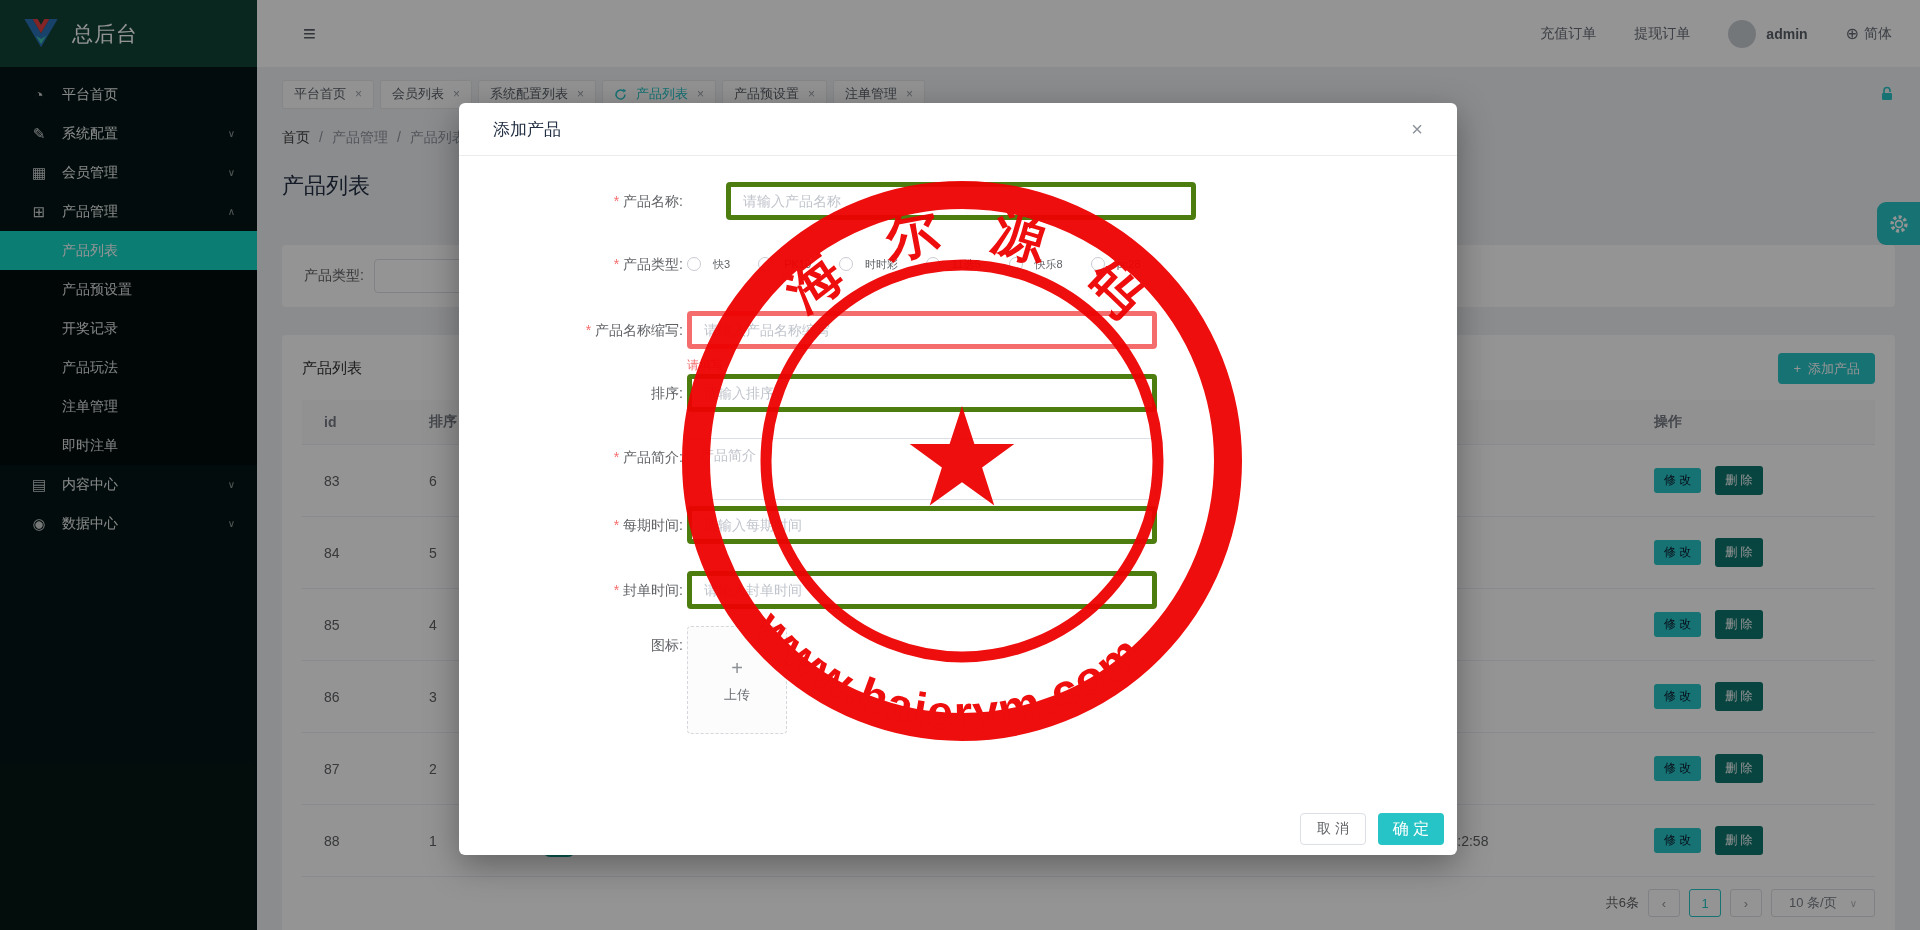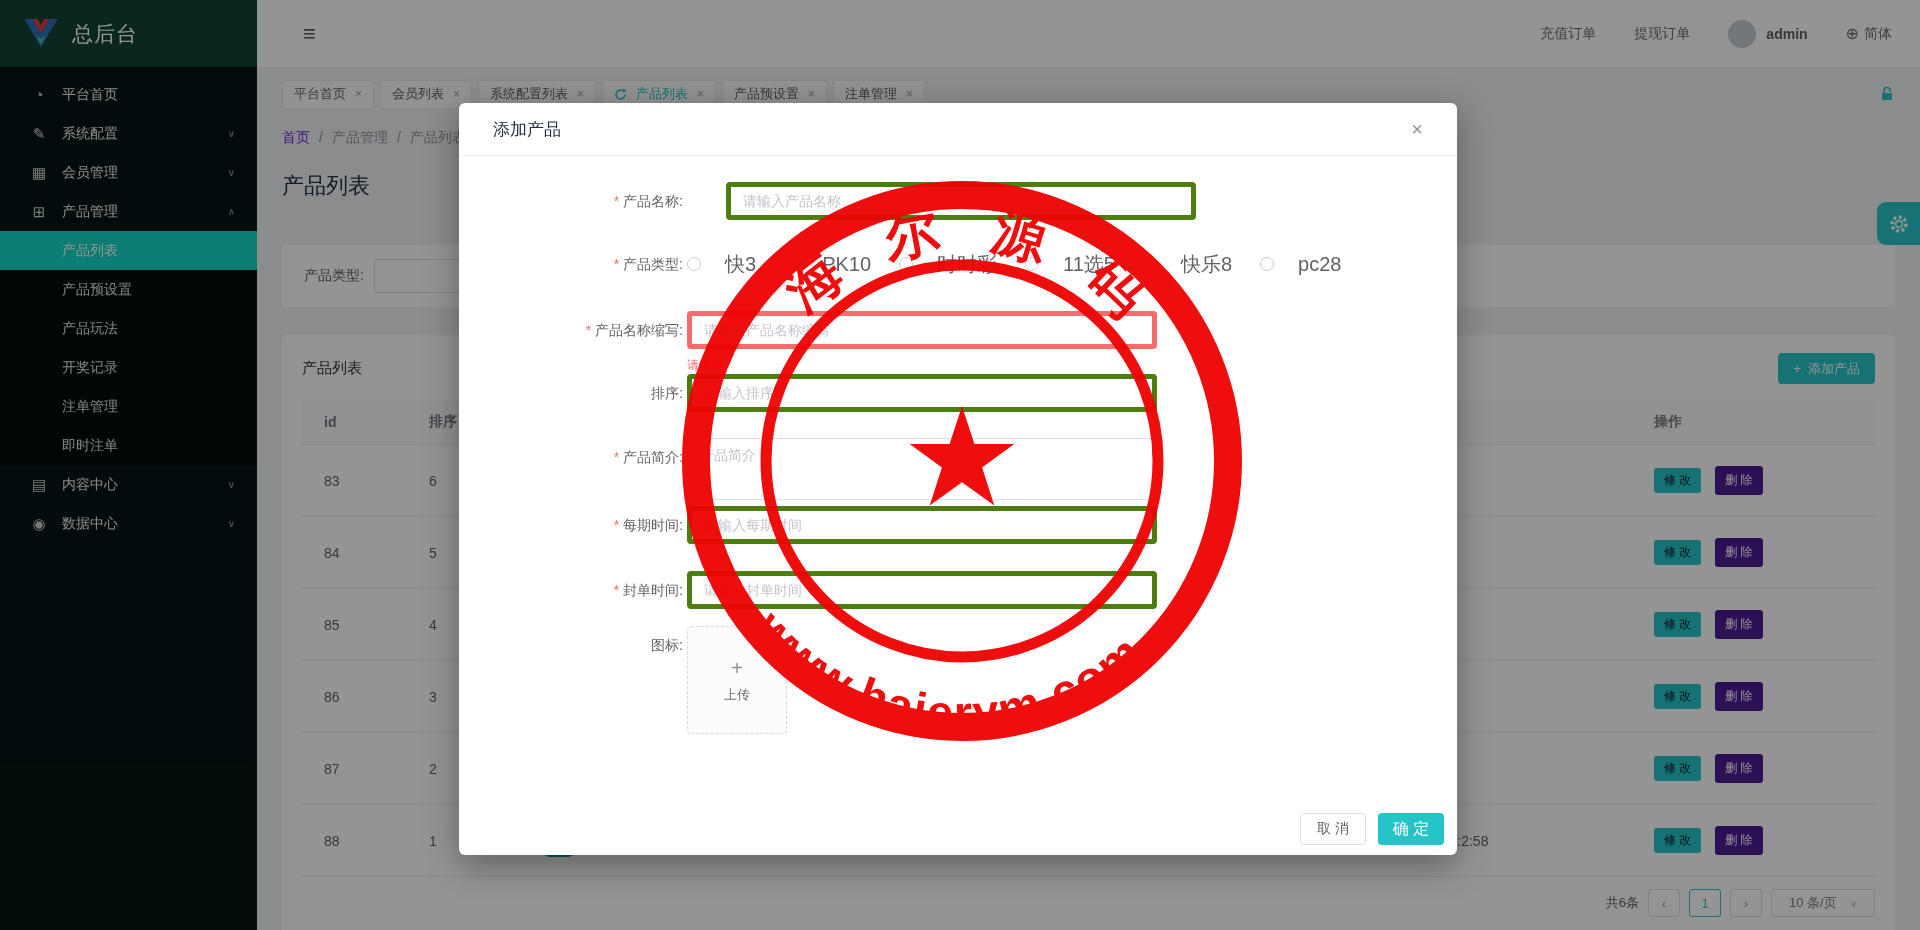--- a/index.html
+++ b/index.html
@@ -32,36 +32,36 @@
   .tabbar{position:absolute;left:257px;top:67px;right:0;height:54px;display:flex;align-items:center;padding:0 25px;gap:6px;box-sizing:border-box;}
   .tab{height:27px;display:flex;align-items:center;gap:9px;padding:0 11px;background:#fbfcfd;border:1px solid #e4e7ea;font-size:13px;color:#595f66;border-radius:2px;cursor:pointer;white-space:nowrap;}
   .tab.active{color:#26c4c6;}
   .tab .x{color:#9aa0a6;font-size:12px;}
   .tab .refresh{display:flex;}
   .lockwrap{margin-left:auto;display:flex;}
 
   
   .main{position:absolute;left:257px;top:121px;right:0;bottom:-60px;padding:0 25px;box-sizing:border-box;}
   .breadcrumb{margin-top:8px;font-size:14px;color:#8d939b;display:flex;gap:9px;}
-  .crumb-first{color:#6d28d9;cursor:pointer;}
+  .crumb-first{color:#404040;cursor:pointer;}
   .page-title{margin-top:24px;font-size:22px;color:#233044;font-weight:500;}
   .filter-card{margin-top:44px;height:62px;background:#fff;border-radius:4px;display:flex;align-items:center;padding:0 22px;font-size:14px;color:#606266;}
   .filter-select{width:190px;height:34px;border:1px solid #dcdfe6;border-radius:4px;margin-left:10px;position:relative;background:#fff;display:flex;align-items:center;justify-content:flex-end;padding-right:10px;color:#c0c4cc;font-size:12px;box-sizing:border-box;cursor:pointer;}
 
   .list-card{margin-top:28px;background:#fff;border-radius:4px;padding:18px 20px;height:600px;box-sizing:border-box;}
   .list-head{display:flex;align-items:center;}
   .list-title{font-size:15px;color:#303133;}
   .btn-add{margin-left:auto;background:#26c4c6;color:#fff;height:31px;padding:0 15px;border-radius:4px;font-size:13px;display:flex;align-items:center;gap:7px;border:none;cursor:pointer;}
   .grid-row{display:grid;grid-template-columns:105px 114px 123px 293px 125px 115px 175px 280px 1fr;align-items:center;border-bottom:1px solid #ebeef5;font-size:14px;color:#606266;}
   .grid-row > div{padding-left:22px;overflow:hidden;white-space:nowrap;}
   .thead{height:44px;background:#fafafa;color:#767b83;font-weight:bold;margin-top:16px;}
   .trow{height:71px;}
   .badge{width:32px;height:32px;border-radius:7px;background:#1fbfae;border:2px solid #0f9d90;color:#ff9800;font-weight:bold;display:flex;align-items:center;justify-content:center;font-size:13px;box-sizing:border-box;}
   .btn-edit{background:#26c4c6;color:#0f172a;font-size:12px;padding:4px 10px;border-radius:3px;margin-right:10px;border:none;cursor:pointer;}
-  .btn-del{background:#4c1d95;color:#fff;font-size:12px;padding:6px 10px;border-radius:3px;border:none;cursor:pointer;}
+  .btn-del{background:#0f766e;color:#fff;font-size:12px;padding:6px 10px;border-radius:3px;border:none;cursor:pointer;}
   .pagination{display:flex;align-items:center;justify-content:flex-end;gap:9px;margin-top:12px;font-size:13px;color:#606266;}
   .pg-btn{width:32px;height:28px;border:1px solid #dcdfe6;border-radius:3px;background:#fff;display:flex;align-items:center;justify-content:center;color:#909399;cursor:pointer;box-sizing:border-box;}
   .pg-btn.current{border-color:#26c4c6;color:#26c4c6;}
   .pg-size{width:104px;height:28px;border:1px solid #dcdfe6;border-radius:3px;display:flex;align-items:center;justify-content:center;gap:13px;color:#7a7f87;cursor:pointer;box-sizing:border-box;}
   .pg-size .caret{font-size:10px;color:#b0b3b8;}
 
   .gear-fab{position:absolute;right:0;top:202px;width:43px;height:43px;background:#26c4c6;border-radius:9px 0 0 9px;display:flex;align-items:center;justify-content:center;z-index:20;cursor:pointer;}
 
   
   .overlay{position:absolute;inset:0;background:rgba(0,0,0,0.42);z-index:50;}
@@ -72,21 +72,21 @@
   .frow{position:absolute;left:0;width:100%;display:flex;align-items:flex-start;}
   .flabel{width:224px;text-align:right;font-size:14px;color:#606266;line-height:38px;flex:none;}
   .req{color:#f56c6c;margin-right:4px;}
   .fctrl{margin-left:4px;}
   .m-input{width:470px;height:38px;border:5px solid #4d7c0f;border-radius:4px;box-sizing:border-box;padding:0 12px;font-size:14px;color:#303133;outline:none;font-family:inherit;}
   .m-input::placeholder,.m-textarea::placeholder{color:#c0c4cc;}
   .m-input.error{border-color:#f56c6c;}
   .m-textarea{width:470px;height:62px;border:1px solid #dcdfe6;border-radius:4px;box-sizing:border-box;padding:8px 12px;font-size:14px;resize:none;outline:none;font-family:inherit;}
   .err-text{position:absolute;left:228px;top:201px;font-size:12px;color:#f56c6c;}
   .radio-group{display:flex;align-items:center;gap:28px;height:38px;}
-  .radio-opt{display:flex;align-items:center;gap:24px;font-size:20px;color:#606266;cursor:pointer;}
+  .radio-opt{display:flex;align-items:center;gap:12px;font-size:11px;color:#606266;cursor:pointer;}
   .radio-circle{width:14px;height:14px;border:1px solid #c9ccd4;border-radius:50%;background:#fff;box-sizing:border-box;}
   .upload-box{width:98px;height:106px;border:1px dashed #d5d7dc;border-radius:4px;background:#fcfcfc;display:flex;flex-direction:column;align-items:center;justify-content:center;gap:6px;cursor:pointer;}
   .upload-plus{font-size:20px;color:#8c8f94;}
   .upload-text{font-size:13px;color:#6b6f75;}
   .modal-foot{position:absolute;right:13px;bottom:10px;display:flex;gap:12px;}
   .btn-cancel{width:66px;height:32px;border:1px solid #dcdfe6;background:#fff;border-radius:4px;color:#606266;font-size:14px;cursor:pointer;}
   .btn-confirm{width:66px;height:32px;border:none;background:#26c4c6;border-radius:4px;color:#fff;font-size:16px;cursor:pointer;}
 
   
   .stamp{position:absolute;left:662px;top:161px;z-index:70;opacity:.95;pointer-events:none;}
@@ -126,24 +126,24 @@
         <span class="arrow">∧</span>
       </div>
       <div class="submenu">
         <div class="sub-item active">
             <span>产品列表</span>
           </div>
         <div class="sub-item">
             <span>产品预设置</span>
           </div>
         <div class="sub-item">
+            <span>开奖记录</span>
+          </div>
+        <div class="sub-item">
             <span>产品玩法</span>
-          </div>
-        <div class="sub-item">
-            <span>开奖记录</span>
           </div>
         <div class="sub-item">
             <span>注单管理</span>
           </div>
         <div class="sub-item">
             <span>即时注单</span>
           </div>
       </div>
       <div class="nav-item">
         <span class="glyph">▤</span>

